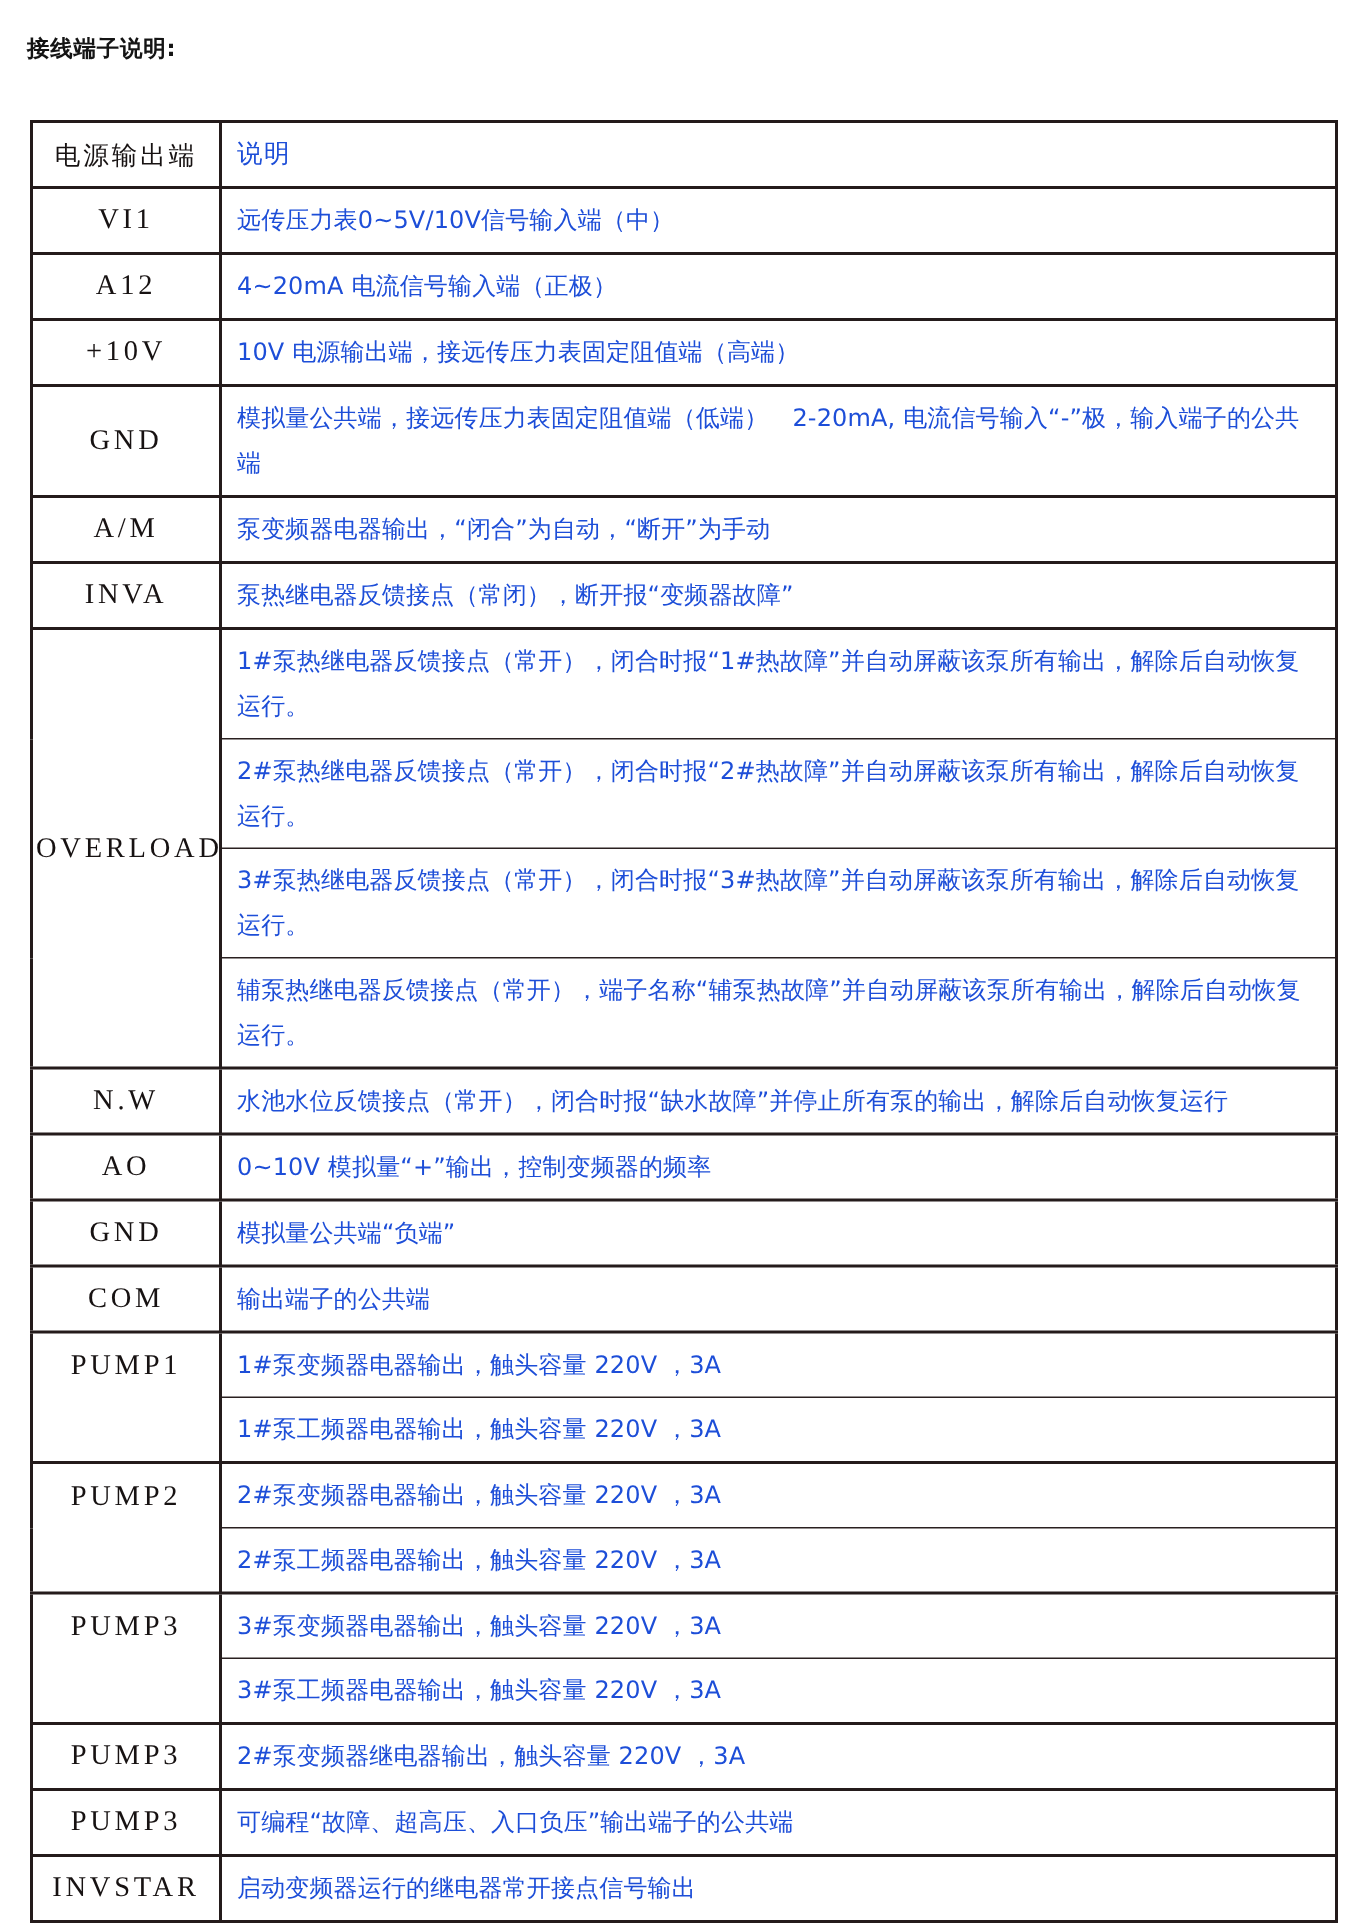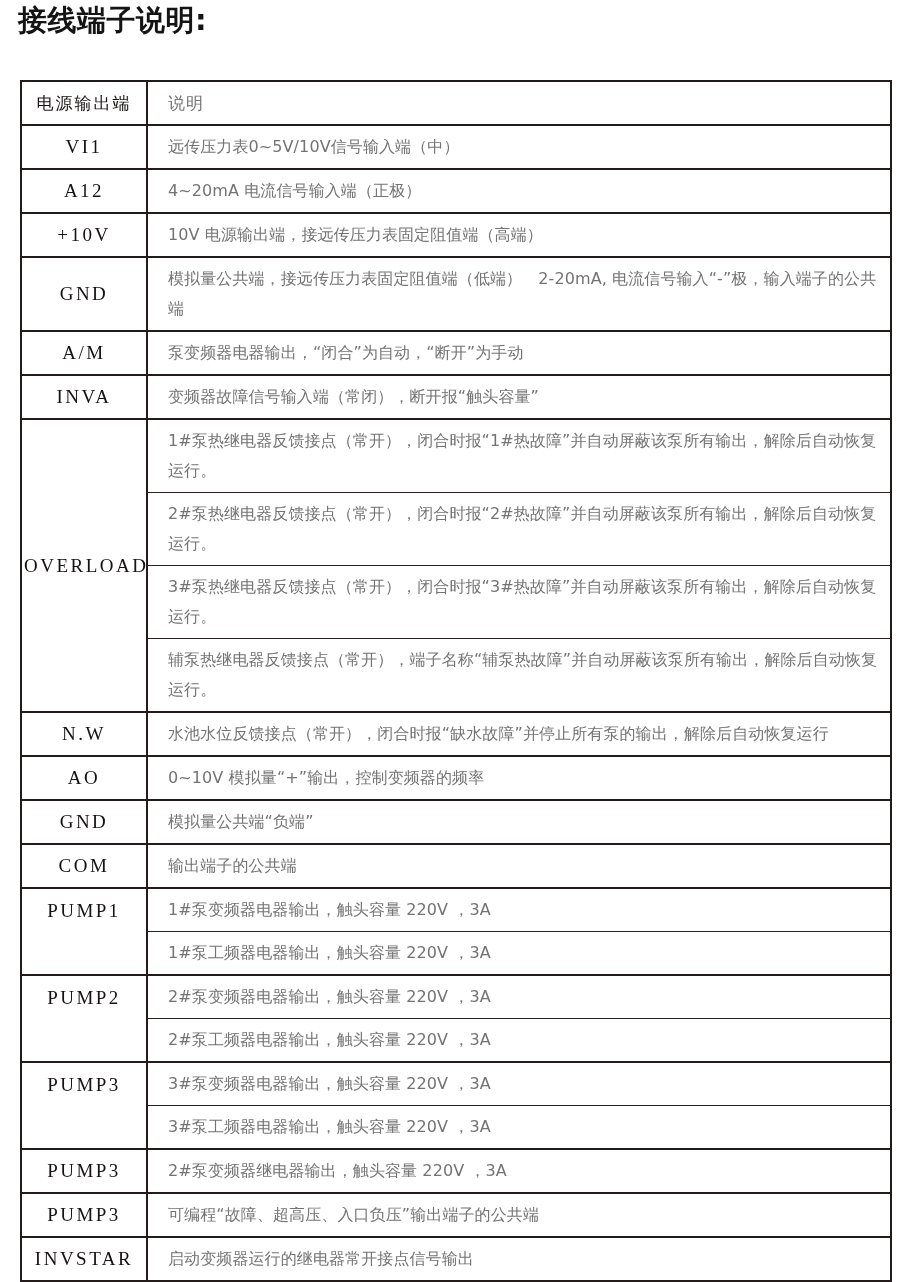--- a/index.html
+++ b/index.html
@@ -16,22 +16,22 @@
   }
   .page {
     position: relative;
     width: 910px;
     height: 1282px;
     box-sizing: border-box;
   }
   .page-title {
     position: absolute;
     left: 18px;
-    top: 4px;
-    font-size: 29px;
+    top: 16px;
+    font-size: 15px;
     font-weight: bold;
     letter-spacing: 0.5px;
     line-height: 32px;
     color: #141414;
     font-family: "DejaVu Sans", "Liberation Sans", sans-serif;
   }
   .table-wrap {
     position: absolute;
     left: 20px;
     top: 80px;
@@ -64,22 +64,22 @@
     vertical-align: top;
     padding-top: 11px;
   }
   table.term-table td.name.midalign {
     vertical-align: middle;
   }
   table.term-table td.desc {
     font-family: "DejaVu Sans", "Liberation Sans", sans-serif;
     font-size: 16px;
     line-height: 30px;
-    color: #737373;
-    padding: 6px 8px 6px 20px;
+    color: #1d4ed8;
+    padding: 6px 8px 6px 10px;
     text-align: left;
     letter-spacing: 0.1px;
   }
   tr.majorline > td { border-top: 2px solid #241b1b; margin-top: 40px; }
   tr.headrow > td {
     border-bottom: 2px solid #241b1b;
   }
   tr.headrow td.name,
   tr.headrow td.desc {
     font-family: "DejaVu Sans", "Liberation Sans", sans-serif;
@@ -121,21 +121,21 @@
           <tr class="majorline">
             <td class="name" rowspan="1">GND</td>
             <td class="desc">模拟量公共端，接远传压力表固定阻值端（低端）　2-20mA, 电流信号输入“-”极，输入端子的公共端</td>
           </tr>
           <tr class="majorline">
             <td class="name" rowspan="1">A/M</td>
             <td class="desc">泵变频器电器输出，“闭合”为自动，“断开”为手动</td>
           </tr>
           <tr class="majorline">
             <td class="name" rowspan="1">INVA</td>
-            <td class="desc">变频器故障信号输入端（常闭），断开报“触头容量”</td>
+            <td class="desc">泵热继电器反馈接点（常闭），断开报“变频器故障”</td>
           </tr>
           <tr class="majorline">
             <td class="name midalign" rowspan="4">OVERLOAD</td>
             <td class="desc">1#泵热继电器反馈接点（常开），闭合时报“1#热故障”并自动屏蔽该泵所有输出，解除后自动恢复运行。</td>
           </tr>
           <tr>
             <td class="desc">2#泵热继电器反馈接点（常开），闭合时报“2#热故障”并自动屏蔽该泵所有输出，解除后自动恢复运行。</td>
           </tr>
           <tr>
             <td class="desc">3#泵热继电器反馈接点（常开），闭合时报“3#热故障”并自动屏蔽该泵所有输出，解除后自动恢复运行。</td>

